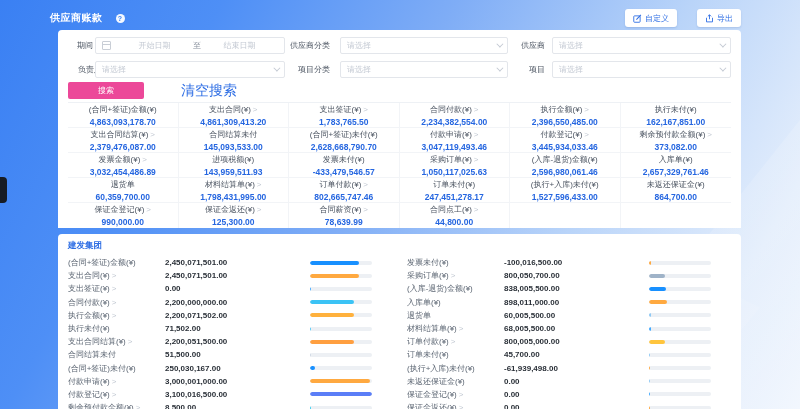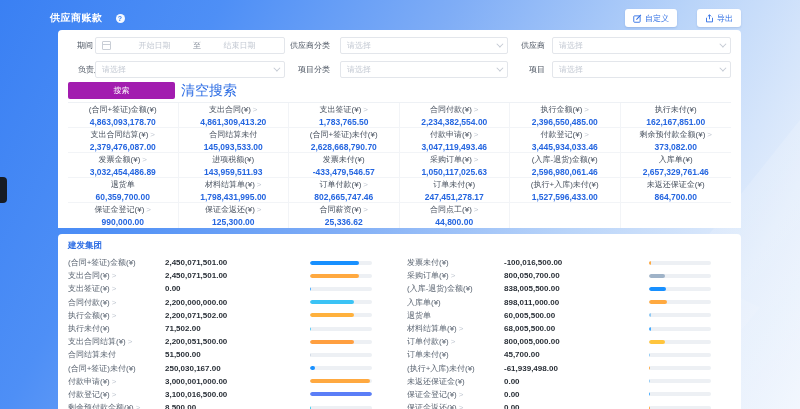--- a/index.html
+++ b/index.html
@@ -43,21 +43,21 @@
     display:flex; align-items:center; font-size:8px; color:#c2c8d2; padding:0 6px; }
   .fbox .ph { white-space:nowrap; }
   .select-box { justify-content:space-between;align-items:center; }
   .caret { width:5px; height:5px; border-right:1px solid #c2c8d2; border-bottom:1px solid #c2c8d2;
     transform:rotate(45deg) translateY(-2px); flex:0 0 auto; }
   .cal { width:9px; height:9px; border:1px solid #c9ced6; border-radius:1px; position:relative; margin-right:5px; flex:0 0 auto; }
   .cal::before { content:''; position:absolute; left:0; right:0; top:1.5px; height:1.5px; background:#c9ced6; }
   .date-seg { flex:1; text-align:center; }
   .row1 { top:7px; } .row2 { top:31px; }
 
-  .search-btn { position:absolute; left:10px; top:52px; width:107px; height:17px; background:#a21caf;
+  .search-btn { position:absolute; left:10px; top:52px; width:76px; height:17px; background:#ec4899;
     color:#fff; border:none; border-radius:2px; font-size:8px; font-family:inherit; cursor:pointer; }
   .clear-link { position:absolute; left:123px; top:52px; height:17px; line-height:17px;
     color:#2e6ee4; font-size:14px; cursor:pointer; }
 
   
   .stats-grid { position:absolute; left:10px; right:10px; top:72px; bottom:0;
     border-top:1px solid #eef1f5; display:grid;
     grid-template-columns:repeat(6,1fr); grid-template-rows:repeat(5,1fr); }
   .stat-cell { border-right:1px solid #f2f4f7; border-bottom:1px solid #f2f4f7;
     display:flex; flex-direction:column; align-items:center; justify-content:center; gap:2px; overflow:hidden; }
@@ -252,21 +252,21 @@
       <div class="stat-cell">
         <div class="stat-label">保证金登记(¥)<span class="chev">&gt;</span></div>
         <div class="stat-value">990,000.00</div>
       </div>
       <div class="stat-cell">
         <div class="stat-label">保证金返还(¥)<span class="chev">&gt;</span></div>
         <div class="stat-value">125,300.00</div>
       </div>
       <div class="stat-cell">
         <div class="stat-label">合同薪资(¥)<span class="chev">&gt;</span></div>
-        <div class="stat-value">25,336.62</div>
+        <div class="stat-value">78,639.99</div>
       </div>
       <div class="stat-cell">
         <div class="stat-label">合同点工(¥)<span class="chev">&gt;</span></div>
         <div class="stat-value">44,800.00</div>
       </div>
       <div class="stat-cell"></div>
       <div class="stat-cell"></div>
     </div>
 </div>
 

